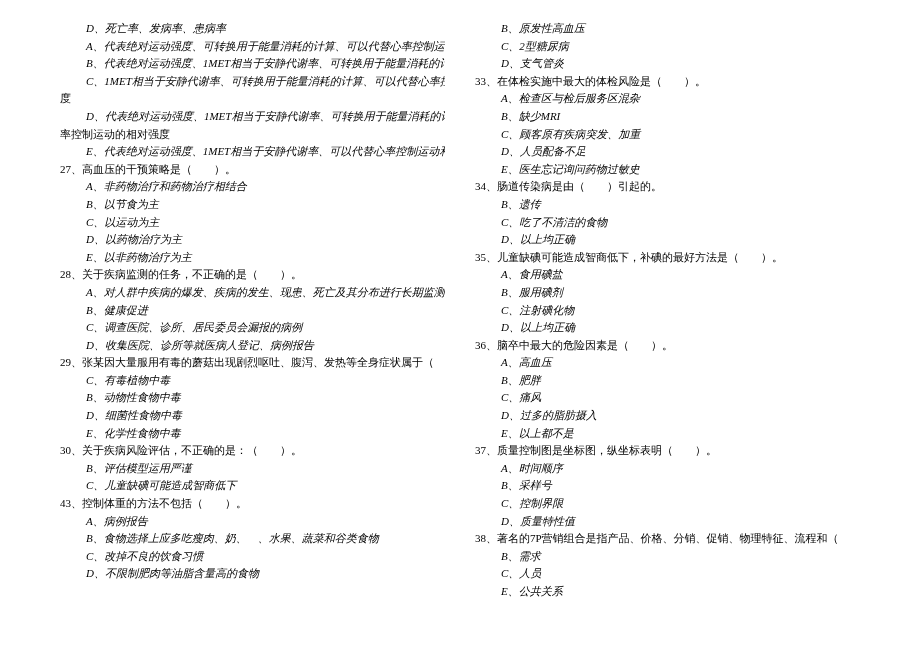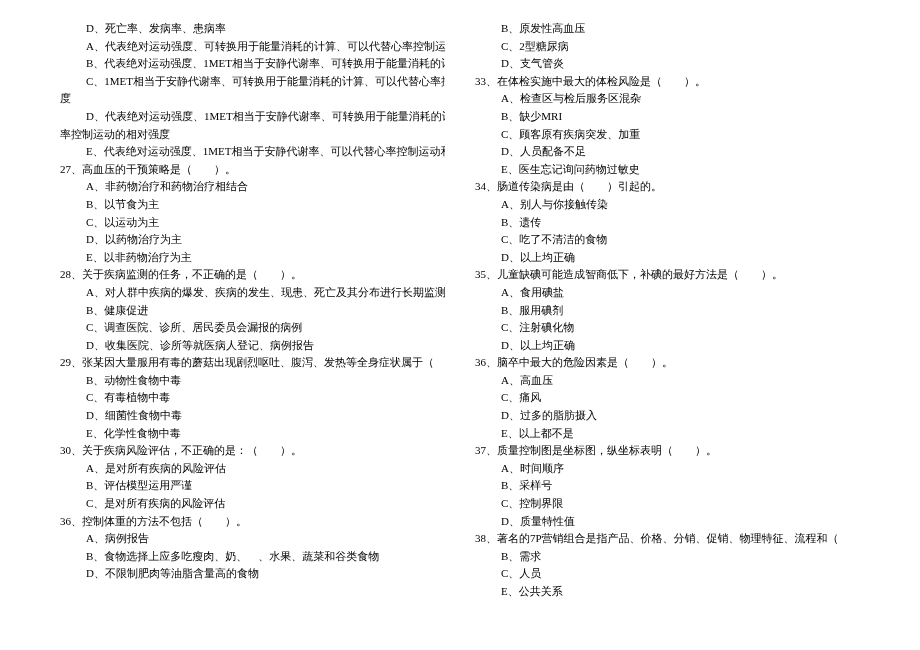--- a/index.html
+++ b/index.html
@@ -22,20 +22,21 @@
     }
     .col {
       flex: 1;
       overflow: hidden;
     }
     .q-line, .opt-line {
       white-space: nowrap;
     }
     .opt-line {
       padding-left: 26px;
+      font-style: italic;
     }
     .q-sub-line {
       padding-left: 0;
     }
   </style>
 </head>
 <body>
 
 <div class="columns">
   <div class="col" id="col-left">
@@ -52,55 +53,55 @@
       <div class="opt-line">B、以节食为主</div>
       <div class="opt-line">C、以运动为主</div>
       <div class="opt-line">D、以药物治疗为主</div>
       <div class="opt-line">E、以非药物治疗为主</div>
       <div class="q-line">28、关于疾病监测的任务，不正确的是（　　）。</div>
       <div class="opt-line">A、对人群中疾病的爆发、疾病的发生、现患、死亡及其分布进行长期监测</div>
       <div class="opt-line">B、健康促进</div>
       <div class="opt-line">C、调查医院、诊所、居民委员会漏报的病例</div>
       <div class="opt-line">D、收集医院、诊所等就医病人登记、病例报告</div>
       <div class="q-line">29、张某因大量服用有毒的蘑菇出现剧烈呕吐、腹泻、发热等全身症状属于（　　）。</div>
+      <div class="opt-line">C、有毒植物中毒</div>
       <div class="opt-line">B、动物性食物中毒</div>
-      <div class="opt-line">C、有毒植物中毒</div>
       <div class="opt-line">D、细菌性食物中毒</div>
       <div class="opt-line">E、化学性食物中毒</div>
       <div class="q-line">30、关于疾病风险评估，不正确的是：（　　）。</div>
-      <div class="opt-line">A、是对所有疾病的风险评估</div>
       <div class="opt-line">B、评估模型运用严谨</div>
-      <div class="opt-line">C、是对所有疾病的风险评估</div>
-      <div class="q-line">36、控制体重的方法不包括（　　）。</div>
+      <div class="opt-line">C、儿童缺碘可能造成智商低下</div>
+      <div class="q-line">43、控制体重的方法不包括（　　）。</div>
       <div class="opt-line">A、病例报告</div>
       <div class="opt-line">B、食物选择上应多吃瘦肉、奶、　、水果、蔬菜和谷类食物</div>
+      <div class="opt-line">C、改掉不良的饮食习惯</div>
       <div class="opt-line">D、不限制肥肉等油脂含量高的食物</div>
     </div>
   <div class="col" id="col-right">
       <div class="opt-line">B、原发性高血压</div>
       <div class="opt-line">C、2型糖尿病</div>
       <div class="opt-line">D、支气管炎</div>
       <div class="q-line">33、在体检实施中最大的体检风险是（　　）。</div>
       <div class="opt-line">A、检查区与检后服务区混杂</div>
       <div class="opt-line">B、缺少MRI</div>
       <div class="opt-line">C、顾客原有疾病突发、加重</div>
       <div class="opt-line">D、人员配备不足</div>
       <div class="opt-line">E、医生忘记询问药物过敏史</div>
       <div class="q-line">34、肠道传染病是由（　　）引起的。</div>
-      <div class="opt-line">A、别人与你接触传染</div>
       <div class="opt-line">B、遗传</div>
       <div class="opt-line">C、吃了不清洁的食物</div>
       <div class="opt-line">D、以上均正确</div>
       <div class="q-line">35、儿童缺碘可能造成智商低下，补碘的最好方法是（　　）。</div>
       <div class="opt-line">A、食用碘盐</div>
       <div class="opt-line">B、服用碘剂</div>
       <div class="opt-line">C、注射碘化物</div>
       <div class="opt-line">D、以上均正确</div>
       <div class="q-line">36、脑卒中最大的危险因素是（　　）。</div>
       <div class="opt-line">A、高血压</div>
+      <div class="opt-line">B、肥胖</div>
       <div class="opt-line">C、痛风</div>
       <div class="opt-line">D、过多的脂肪摄入</div>
       <div class="opt-line">E、以上都不是</div>
       <div class="q-line">37、质量控制图是坐标图，纵坐标表明（　　）。</div>
       <div class="opt-line">A、时间顺序</div>
       <div class="opt-line">B、采样号</div>
       <div class="opt-line">C、控制界限</div>
       <div class="opt-line">D、质量特性值</div>
       <div class="q-line">38、著名的7P营销组合是指产品、价格、分销、促销、物理特征、流程和（　　）。</div>
       <div class="opt-line">B、需求</div>

